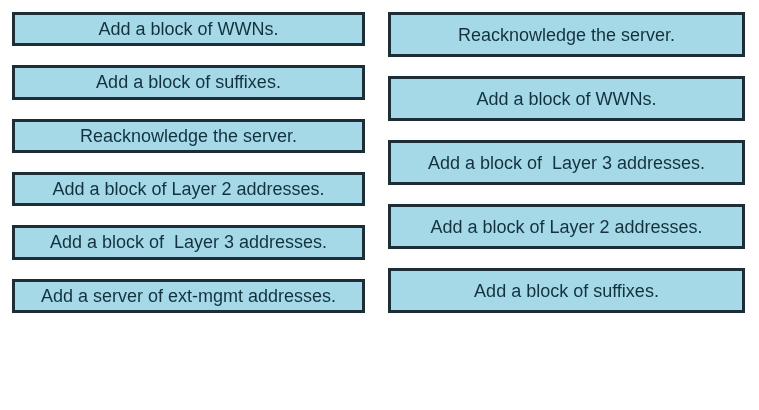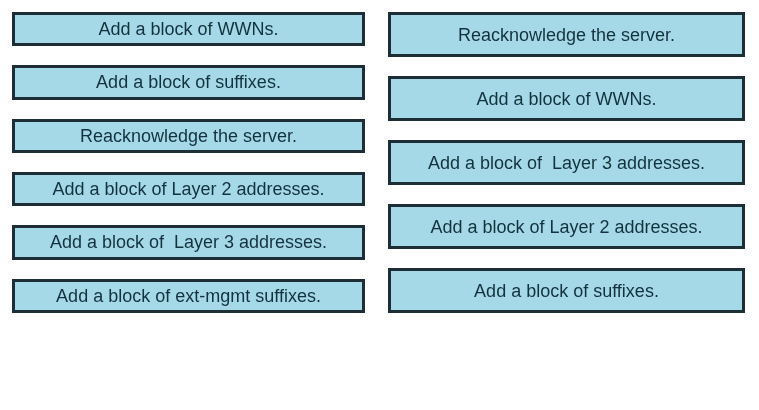--- a/index.html
+++ b/index.html
@@ -61,21 +61,21 @@
     <div class="box">
       <span class="box-label">Reacknowledge the server.</span>
     </div>
     <div class="box">
       <span class="box-label">Add a block of Layer 2 addresses.</span>
     </div>
     <div class="box">
       <span class="box-label">Add a block of  Layer 3 addresses.</span>
     </div>
     <div class="box">
-      <span class="box-label">Add a block of ext-mgmt suffixes.</span>
+      <span class="box-label">Add a server of ext-mgmt addresses.</span>
     </div>
   </div>
 
   <div class="col right">
     <div class="box">
       <span class="box-label">Reacknowledge the server.</span>
     </div>
     <div class="box">
       <span class="box-label">Add a block of WWNs.</span>
     </div>

